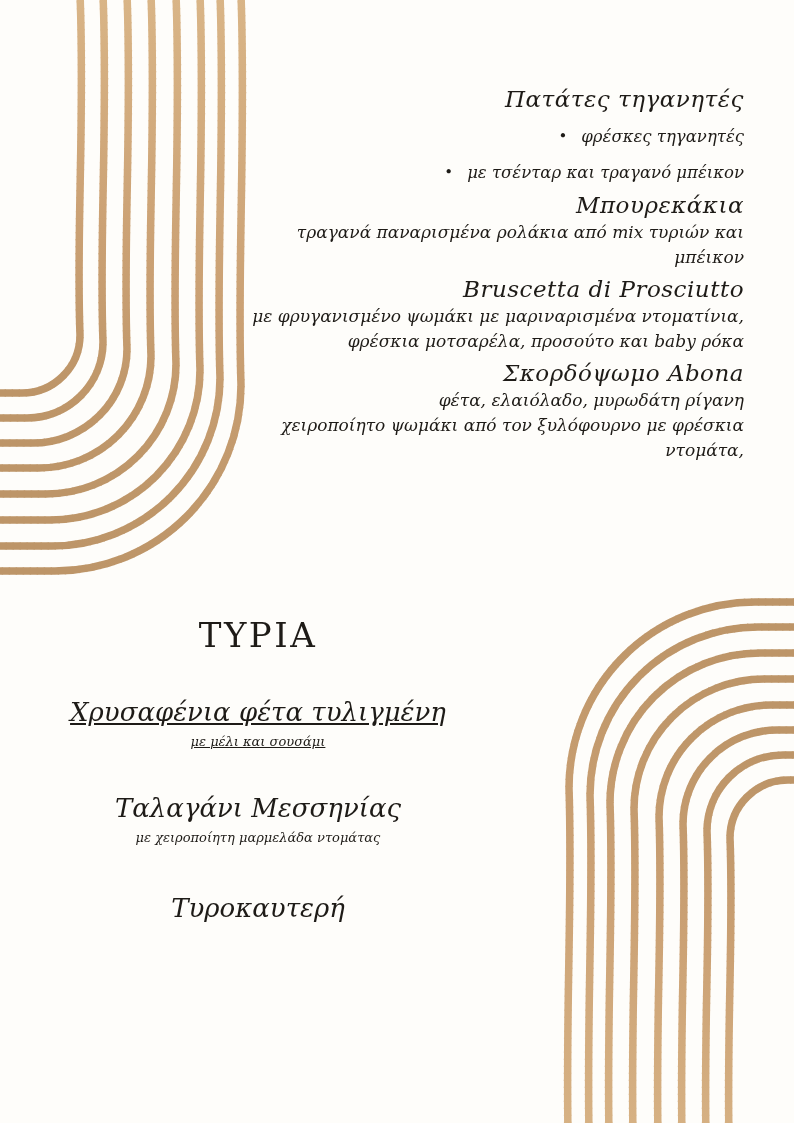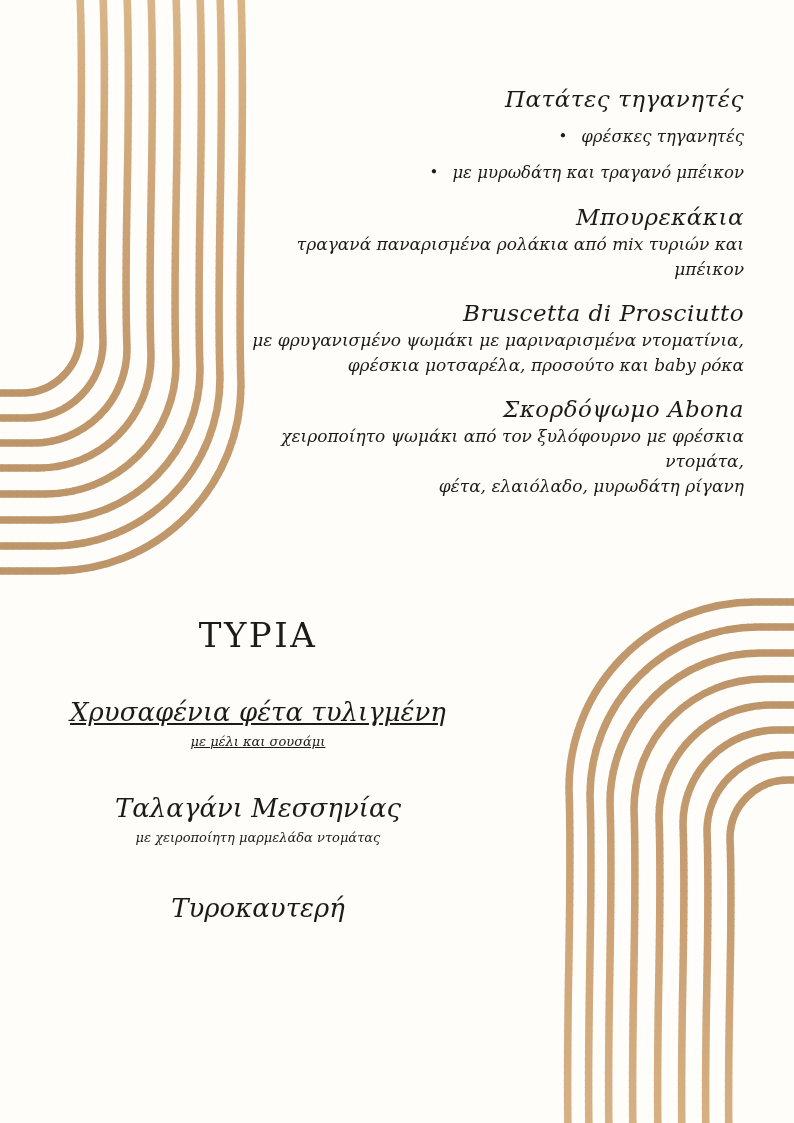--- a/index.html
+++ b/index.html
@@ -61,21 +61,21 @@
     font-size: 16.5px;
     line-height: 25px;
     margin-top: 10px;
   }
   .bullet-line .dot {
     font-style: normal;
     font-size: 15px;
     padding-right: 14px;
     position: relative; top: -1px;
   }
-  .top-col .item + .item { margin-top: 16px; }
+  .top-col .item + .item { margin-top: 4px; }
   .gap-s2 { margin-top: 48px; }
   .gap-s3 { margin-top: 39px; }
   .gap-s4 { margin-top: 40px; }
 
   .cheese-heading {
     font-size: 34px;
     line-height: 46px;
     letter-spacing: 2.5px;
   }
   .cheese-title {
@@ -179,40 +179,40 @@
 
   <section class="top-col">
 
     <div class="item">
       <h2 class="item-title">Πατάτες τηγανητές</h2>
       <div>
         <div class="bullet-line">
           <span class="dot">•</span><span>φρέσκες τηγανητές</span>
         </div>
         <div class="bullet-line">
-          <span class="dot">•</span><span>με μυρωδάτη και τραγανό μπέικον</span>
+          <span class="dot">•</span><span>με τσένταρ και τραγανό μπέικον</span>
         </div>
       </div>
     </div>
 
     <div class="item gap-s2">
       <h2 class="item-title">Μπουρεκάκια</h2>
       <p class="item-desc">τραγανά παναρισμένα ρολάκια από mix τυριών και μπέικον</p>
     </div>
 
     <div class="item gap-s3">
       <h2 class="item-title">Bruscetta di Prosciutto</h2>
       <p class="item-desc">με φρυγανισμένο ψωμάκι με μαριναρισμένα ντοματίνια,</p>
       <p class="item-desc">φρέσκια μοτσαρέλα, προσούτο και baby ρόκα</p>
     </div>
 
     <div class="item gap-s4">
       <h2 class="item-title">Σκορδόψωμο Abona</h2>
+      <p class="item-desc">φέτα, ελαιόλαδο, μυρωδάτη ρίγανη</p>
       <p class="item-desc">χειροποίητο ψωμάκι από τον ξυλόφουρνο με  φρέσκια ντομάτα,</p>
-      <p class="item-desc">φέτα, ελαιόλαδο, μυρωδάτη ρίγανη</p>
     </div>
 
   </section>
 
   <section class="left-col">
 
     <h1 class="cheese-heading">ΤΥΡΙΑ</h1>
 
     <div class="cheese-item-1">
       <h2 class="cheese-title">Χρυσαφένια φέτα τυλιγμένη</h2>

